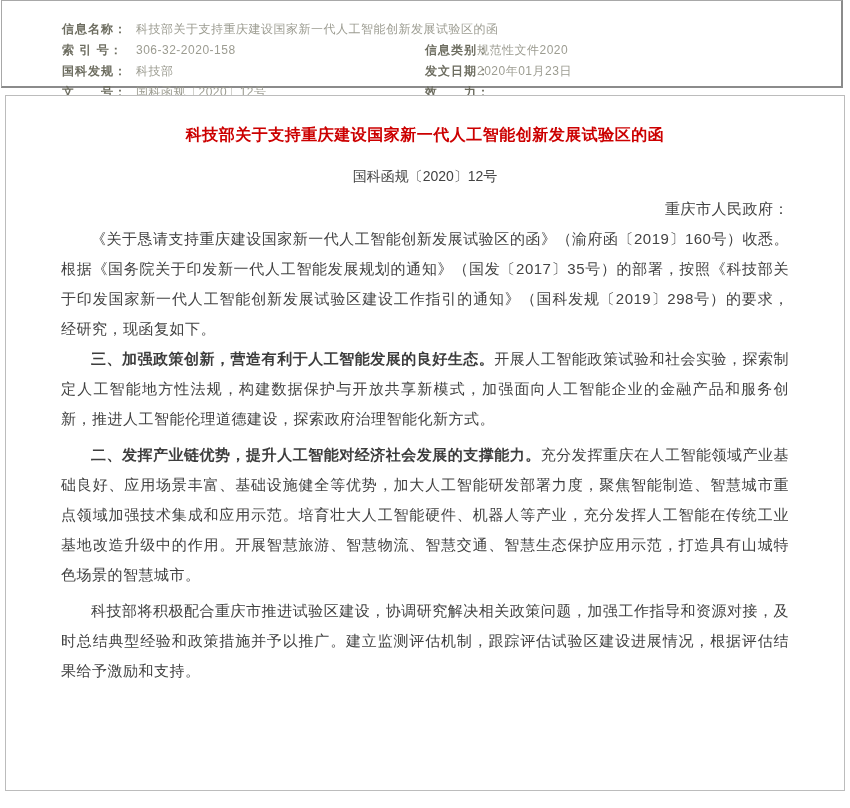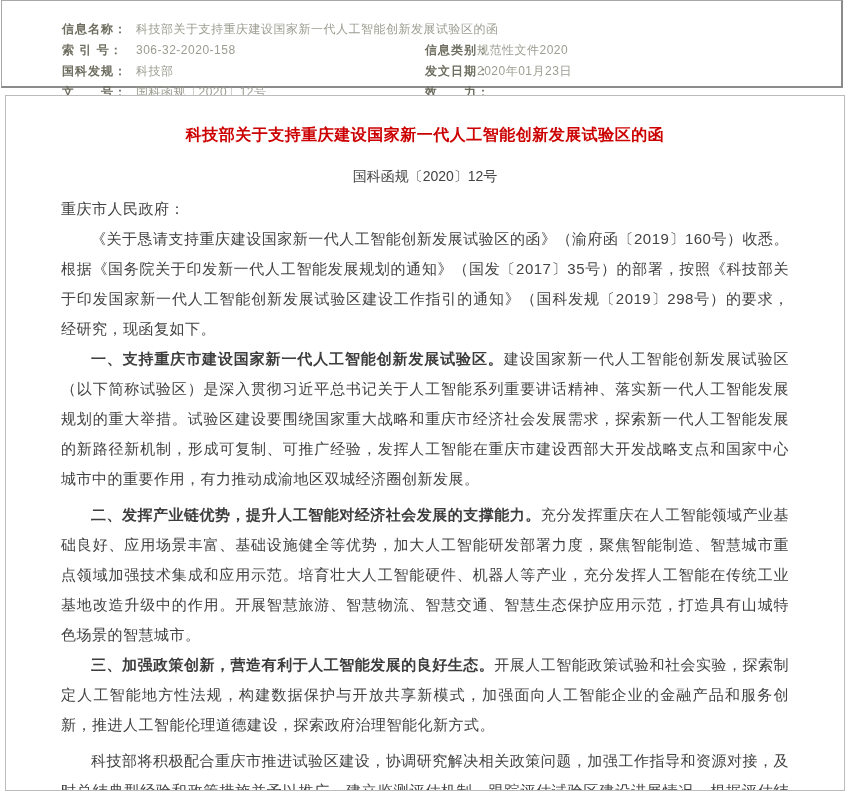--- a/index.html
+++ b/index.html
@@ -56,20 +56,21 @@
     font-size: 14px;
     color: #424242;
     line-height: 20px;
   }
   .salutation {
     margin-top: 8px;
     font-size: 15px;
     color: #424242;
     line-height: 30px;
     letter-spacing: 0.5px;
+    text-align: right;
   }
   .para {
     font-size: 15px;
     color: #424242;
     line-height: 30px;
     text-indent: 2em;
     text-align: justify;
     letter-spacing: 0.5px;
   }
   .para b { font-weight: bold; color: #3d3d3d; }
@@ -104,21 +105,20 @@
   </div>
 </div>
 
 <div class="doc-box">
   <h1 class="doc-title">科技部关于支持重庆建设国家新一代人工智能创新发展试验区的函</h1>
   <div class="doc-number">国科函规〔2020〕12号</div>
   <div class="salutation">重庆市人民政府：</div>
 
   <p class="para mt8"><b></b><span>《关于恳请支持重庆建设国家新一代人工智能创新发展试验区的函》（渝府函〔2019〕160号）收悉。根据《国务院关于印发新一代人工智能发展规划的通知》（国发〔2017〕35号）的部署，按照《科技部关于印发国家新一代人工智能创新发展试验区建设工作指引的通知》（国科发规〔2019〕298号）的要求，经研究，现函复如下。</span></p>
 
-  <p class="para"><b>一、支持重庆市建设国家新一代人工智能创新发展试验区。</b><span>建设国家新一代人工智能创新发展试验区（以下简称试验区）是深入贯彻习近平总书记关于人工智能系列重要讲话精神、落实新一代人工智能发展规划的重大举措。试验区建设要围绕国家重大战略和重庆市经济社会发展需求，探索新一代人工智能发展的新路径新机制，形成可复制、可推广经验，发挥人工智能在重庆市建设西部大开发战略支点和国家中心城市中的重要作用，有力推动成渝地区双城经济圈创新发展。</span></p>
+
+  <p class="para mt8"><b>三、加强政策创新，营造有利于人工智能发展的良好生态。</b><span>开展人工智能政策试验和社会实验，探索制定人工智能地方性法规，构建数据保护与开放共享新模式，加强面向人工智能企业的金融产品和服务创新，推进人工智能伦理道德建设，探索政府治理智能化新方式。</span></p>
 
   <p class="para mt6"><b>二、发挥产业链优势，提升人工智能对经济社会发展的支撑能力。</b><span>充分发挥重庆在人工智能领域产业基础良好、应用场景丰富、基础设施健全等优势，加大人工智能研发部署力度，聚焦智能制造、智慧城市重点领域加强技术集成和应用示范。培育壮大人工智能硬件、机器人等产业，充分发挥人工智能在传统工业基地改造升级中的作用。开展智慧旅游、智慧物流、智慧交通、智慧生态保护应用示范，打造具有山城特色场景的智慧城市。</span></p>
-
-  <p class="para mt8"><b>三、加强政策创新，营造有利于人工智能发展的良好生态。</b><span>开展人工智能政策试验和社会实验，探索制定人工智能地方性法规，构建数据保护与开放共享新模式，加强面向人工智能企业的金融产品和服务创新，推进人工智能伦理道德建设，探索政府治理智能化新方式。</span></p>
 
   <p class="para mt6"><b></b><span>科技部将积极配合重庆市推进试验区建设，协调研究解决相关政策问题，加强工作指导和资源对接，及时总结典型经验和政策措施并予以推广。建立监测评估机制，跟踪评估试验区建设进展情况，根据评估结果给予激励和支持。</span></p>
 
 </div>
 
 </body></html>

